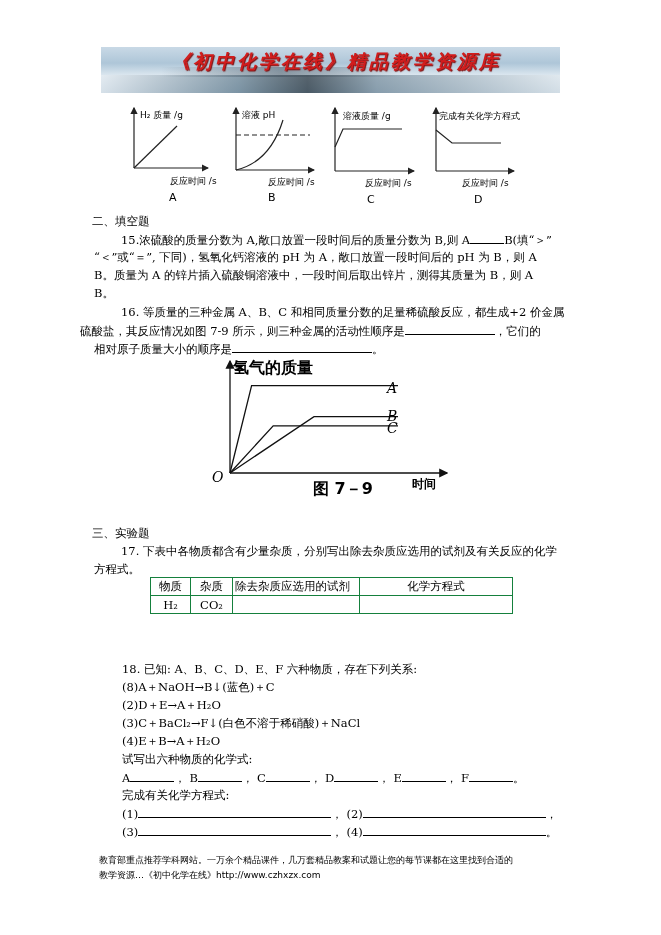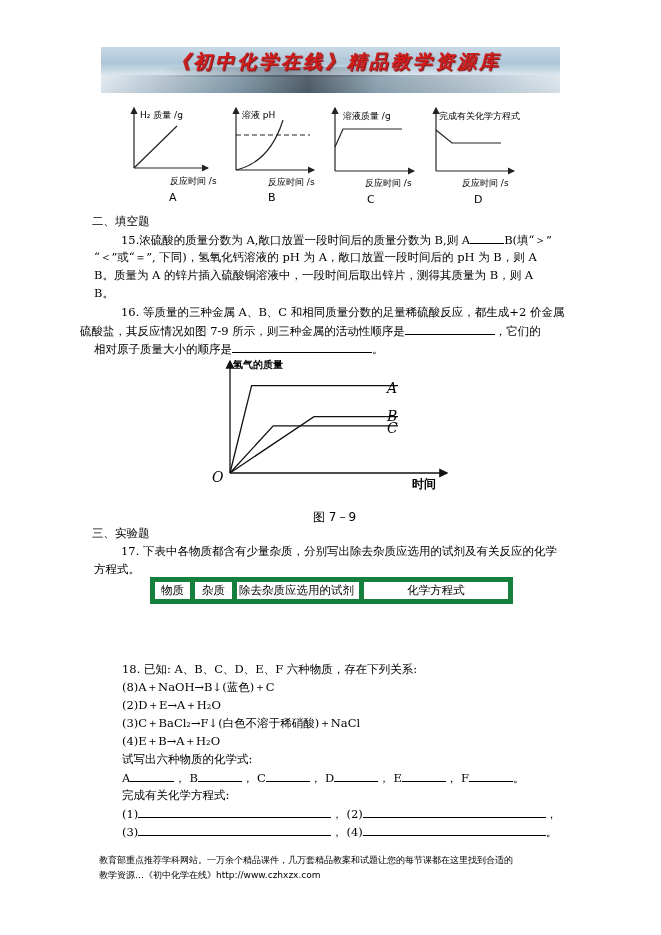--- a/index.html
+++ b/index.html
@@ -13,21 +13,21 @@
   .banner .mist2 { position:absolute; left:60px; top:20px; width:240px; height:10px;
             background:linear-gradient(90deg,rgba(255,255,255,0),rgba(60,75,88,.5),rgba(255,255,255,0)); }
   .banner .t1 { position:absolute; left:70px; top:2px; width:340px; text-align:left;
             font-family:"DejaVu Serif",serif; font-size:19px; font-style:italic; font-weight:bold;
             color:#d21c1c; letter-spacing:3px; text-shadow:1px 1px 1px #7a1010; white-space:nowrap; }
   .banner .t2 { position:absolute; left:147px; top:25px; font-family:"Liberation Sans",sans-serif;
             font-size:17px; color:#e02020; white-space:nowrap; text-shadow:0 0 1px #fff; }
   .txt { font-size:11.5px; line-height:19px; white-space:nowrap; }
   .blank { display:inline-block; border-bottom:1px solid #000; height:13px; vertical-align:baseline; }
   table.t { border-collapse:collapse; font-size:11.5px; }
-  table.t td { border:5px solid #15803d; height:17px; padding:0 2px; text-align:center; }
+  table.t td { border:1px solid #15803d; height:17px; padding:0 2px; text-align:center; }
   .mini-label { font-size:9px; font-family:"DejaVu Sans",sans-serif; white-space:nowrap; }
   .footer { font-size:9px; line-height:14px; font-family:"DejaVu Sans",sans-serif; white-space:nowrap; }
 </style>
 </head>
 <body>
 
 <div class="abs banner">
   <div class="mist1"></div>
   <div class="mist2"></div>
   <div class="t1">《初中化学在线》精品教学资源库</div>
@@ -101,24 +101,24 @@
     </marker>
   </defs>
   <line x1="25" y1="115" x2="25" y2="3" stroke="#111" stroke-width="1.3" marker-end="url(#ar2)"></line>
   <line x1="25" y1="115" x2="242" y2="115" stroke="#111" stroke-width="1.3" marker-end="url(#ar2)"></line>
   <g id="fig79-series">
       <polyline points="25.0,115.0 46.6,27.6 193.0,27.6" fill="none" stroke="#111" stroke-width="1.3"></polyline>
       <polyline points="25.0,115.0 109.0,58.6 193.0,58.6" fill="none" stroke="#111" stroke-width="1.3"></polyline>
       <polyline points="25.0,115.0 68.2,67.8 193.0,67.8" fill="none" stroke="#111" stroke-width="1.3"></polyline>
     </g>
 </svg>
-<div class="abs" style="left:233px;top:358px;font-size:10px;font-family:Liberation Sans, sans-serif;font-weight:bold">氢气的质量</div>
+<div class="abs" style="left:233px;top:358px;font-size:16px;font-family:Liberation Sans, sans-serif;font-weight:bold">氢气的质量</div>
 <div class="abs" style="left:412px;top:476px;font-size:12px;font-family:'DejaVu Sans',sans-serif;font-weight:bold">时间</div>
 <div class="abs" style="left:212px;top:469px;font-size:14px;font-style:italic">O</div>
-<div class="abs" style="left:313px;top:509px;font-size:12px;font-family:'DejaVu Sans',sans-serif;font-weight:normal">图 7－9</div>
+<div class="abs" style="left:313px;top:479px;font-size:16px;font-family:'DejaVu Sans',sans-serif;font-weight:bold">图 7－9</div>
 <div class="abs" style="left:387px;top:380px;font-size:14px;font-style:italic">A</div>
 <div class="abs" style="left:387px;top:408px;font-size:14px;font-style:italic">B</div>
 <div class="abs" style="left:387px;top:420px;font-size:14px;font-style:italic">C</div>
 
 <div class="abs txt" style="left:92px;top:524px">三、实验题</div>
 <div class="abs txt" style="left:121px;top:542px">17. 下表中各物质都含有少量杂质，分别写出除去杂质应选用的试剂及有关反应的化学</div>
 <div class="abs txt" style="left:94px;top:560px">方程式。</div>
 
 <table class="t abs" style="left:150px;top:577px;width:363px">
   <colgroup>
@@ -126,20 +126,26 @@
       <col style="width:42px">
       <col style="width:127px">
       <col>
     </colgroup>
   <tbody>
       <tr>
     <td>物质</td>
     <td>杂质</td>
     <td style="text-align:left">除去杂质应选用的试剂</td>
     <td>化学方程式</td>
+  </tr>
+  <tr>
+    <td>H₂</td>
+    <td>CO₂</td>
+    <td></td>
+    <td></td>
   </tr>
 </tbody>
   </table>
 
 <div class="abs txt" style="left:122px;top:660px">18. 已知: A、B、C、D、E、F 六种物质，存在下列关系:</div>
 <div class="abs txt" style="left:122px;top:678px">(8)A＋NaOH→B↓(蓝色)＋C</div>
 <div class="abs txt" style="left:122px;top:696px">(2)D＋E→A＋H₂O</div>
 <div class="abs txt" style="left:122px;top:714px">(3)C＋BaCl₂→F↓(白色不溶于稀硝酸)＋NaCl</div>
 <div class="abs txt" style="left:122px;top:732px">(4)E＋B→A＋H₂O</div>
 <div class="abs txt" style="left:122px;top:750px">试写出六种物质的化学式:</div>

